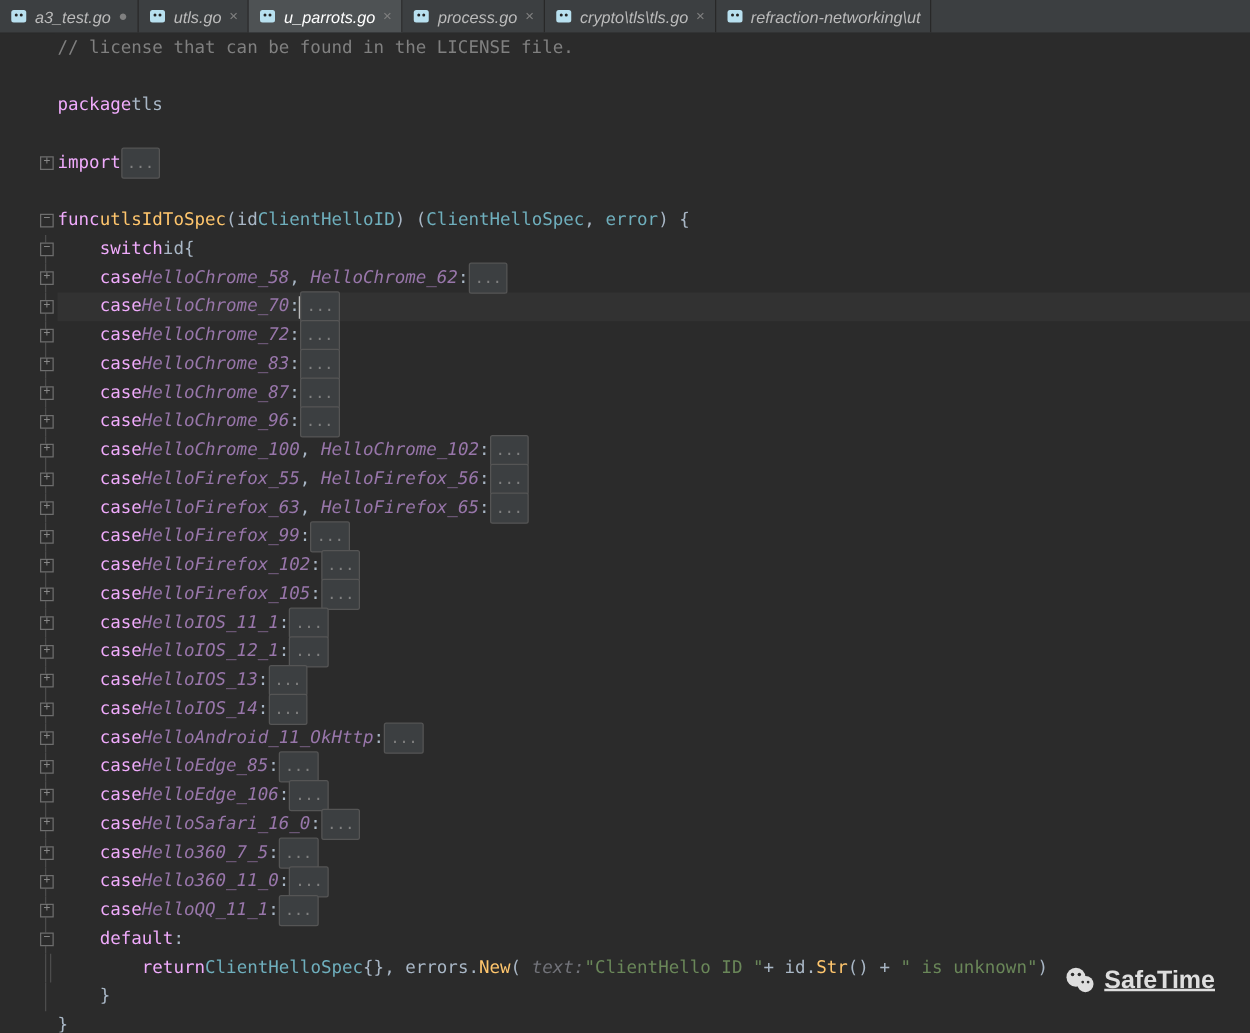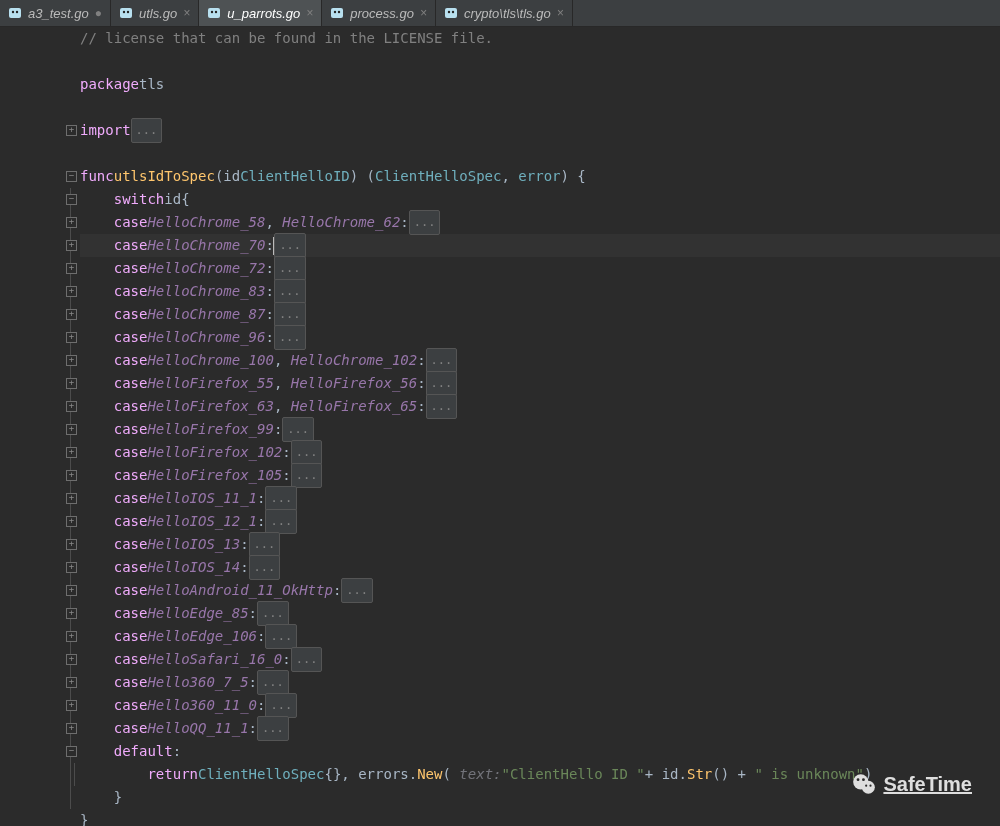--- a/index.html
+++ b/index.html
@@ -48,21 +48,20 @@
   }
   .tab .close {
     font-size: 12px;
     color: #808080;
   }
   .editor {
     display: flex;
     height: calc(826px - 26px);
     background: #2b2b2b;
     position: relative;
-    margin-left: 34px;
   }
   .gutter {
     width: 44px;
     background: #2b2b2b;
     position: relative;
     flex-shrink: 0;
   }
   .code {
     padding-left: 2px;
     line-height: 23px;
@@ -214,20 +213,30 @@
       <span class="go-icon">
         <svg width="14" height="14" viewBox="0 0 14 14">
           <rect x="1" y="2" width="12" height="10" rx="2" fill="#b8e0ef"></rect>
           <circle cx="5" cy="6" r="1.2" fill="#222"></circle>
           <circle cx="9" cy="6" r="1.2" fill="#222"></circle>
         </svg>
       </span>
       <span>crypto\tls\tls.go</span>
       <span class="close">×</span>
     </div>
+    <div class="tab">
+      <span class="go-icon">
+        <svg width="14" height="14" viewBox="0 0 14 14">
+          <rect x="1" y="2" width="12" height="10" rx="2" fill="#b8e0ef"></rect>
+          <circle cx="5" cy="6" r="1.2" fill="#222"></circle>
+          <circle cx="9" cy="6" r="1.2" fill="#222"></circle>
+        </svg>
+      </span>
+      <span>refraction-networking\ut</span>
+    </div>
   </div>
 
 <div class="editor">
   <div class="gutter" id="gutter">
       <div class="gline"></div>
       <div class="gline"></div>
       <div class="gline"></div>
       <div class="gline"></div>
       <div class="gline">
         <div class="fold plus"></div>

